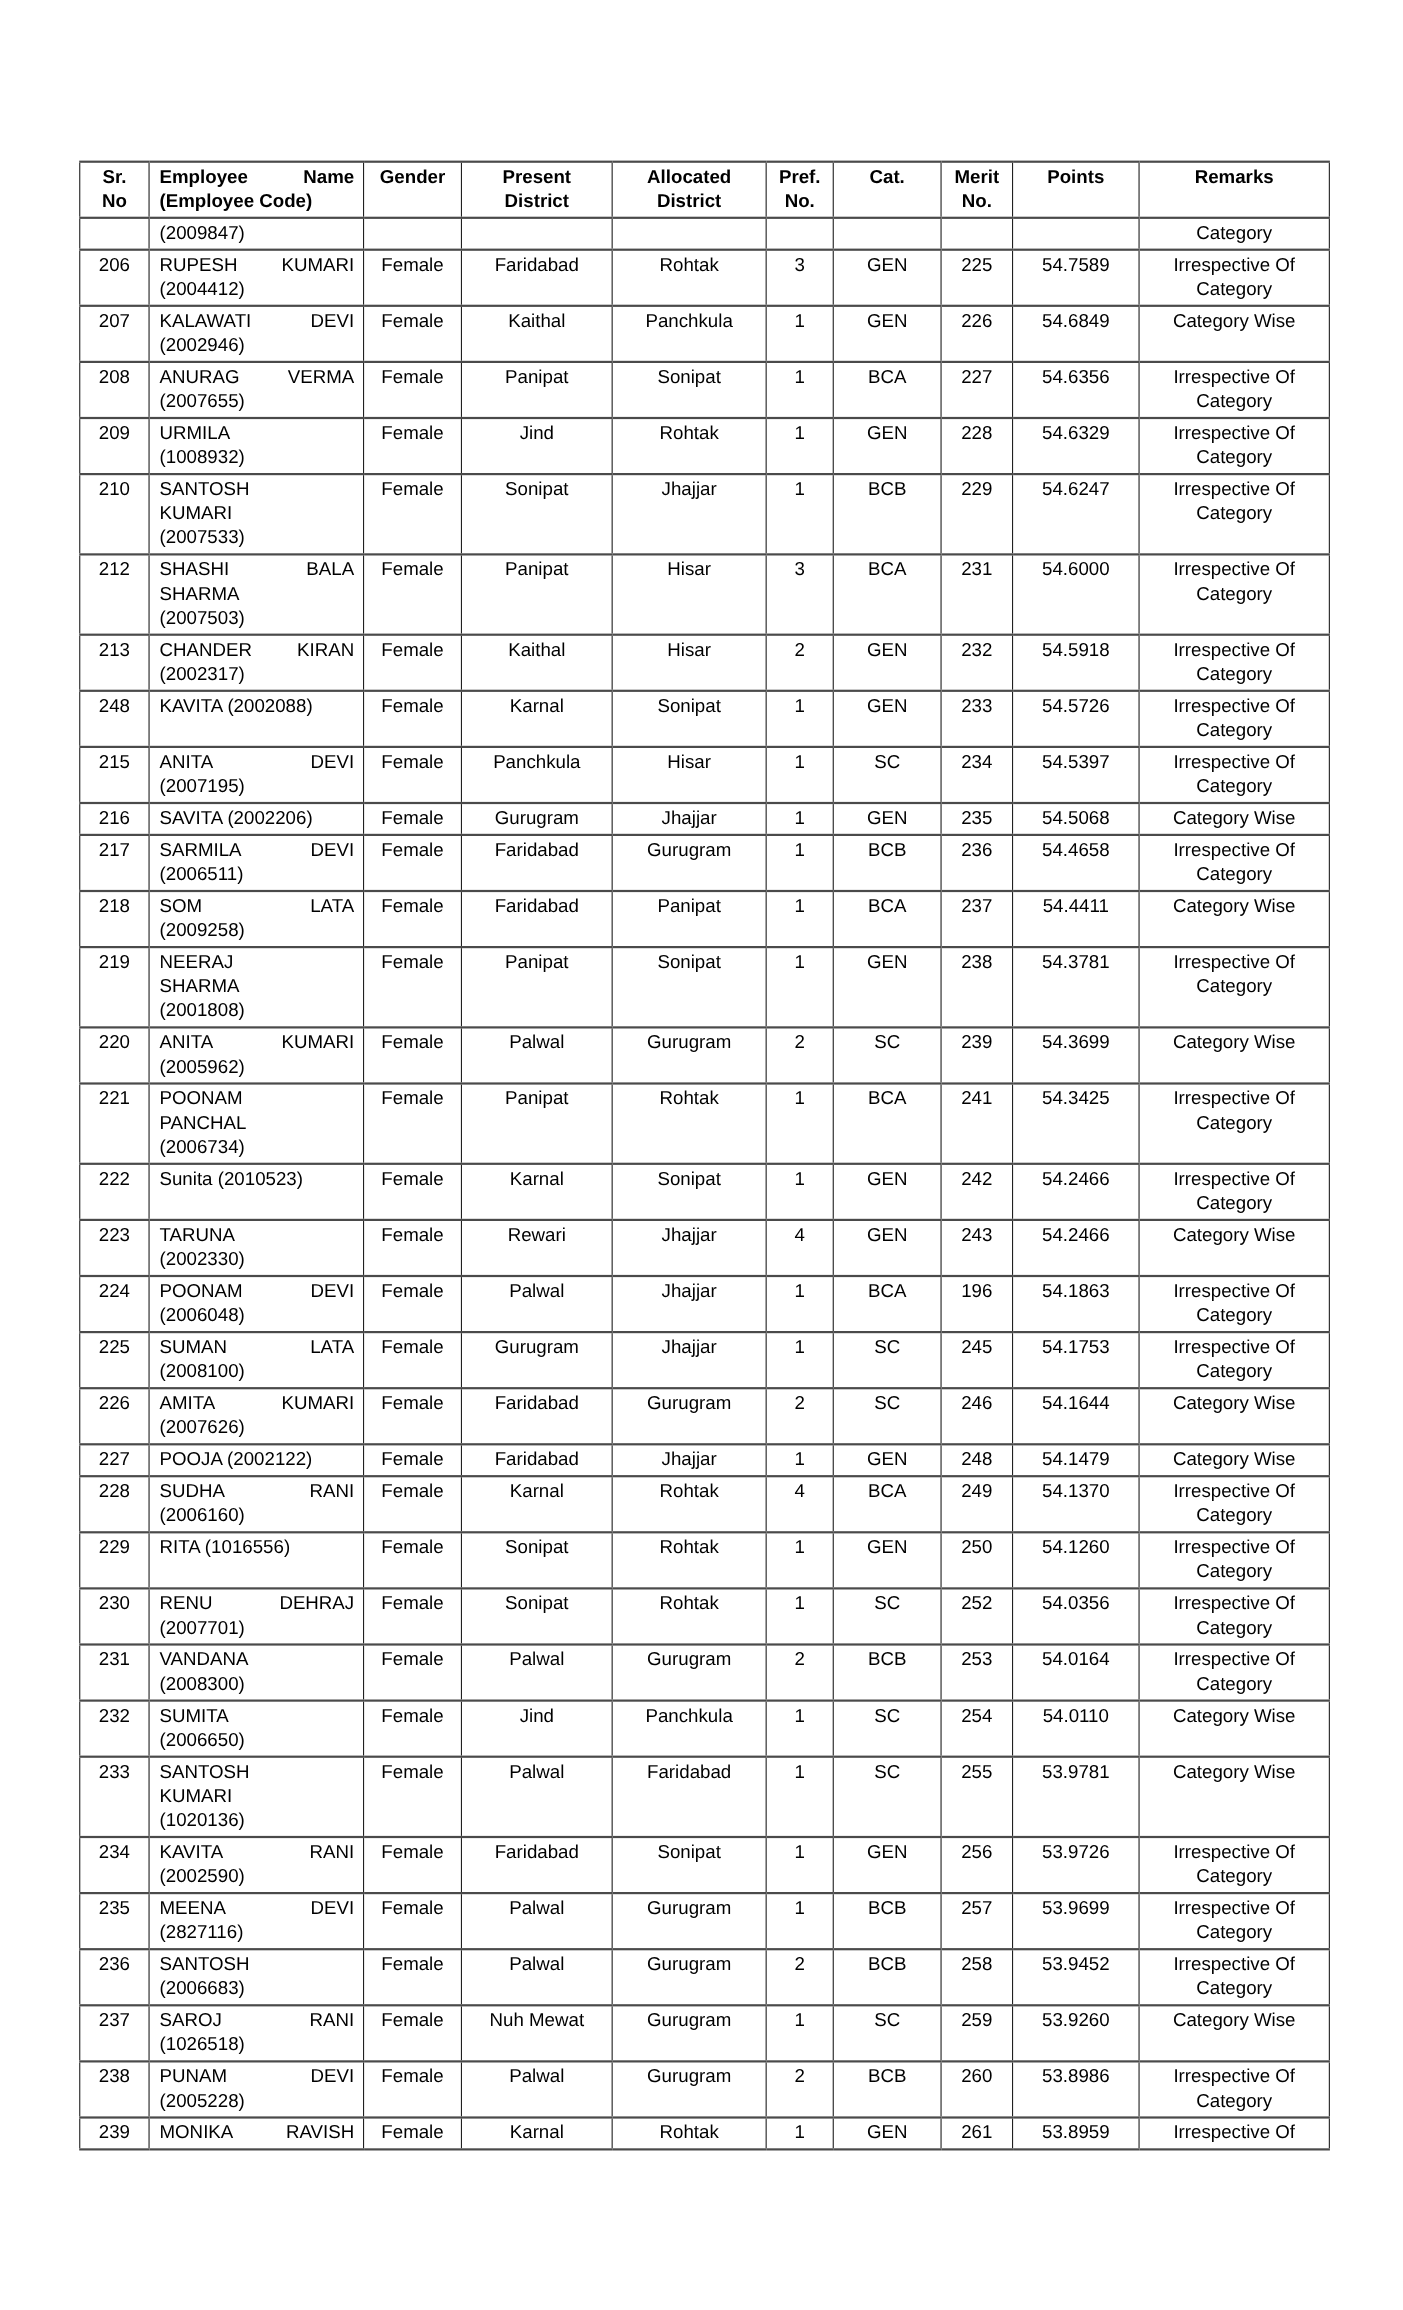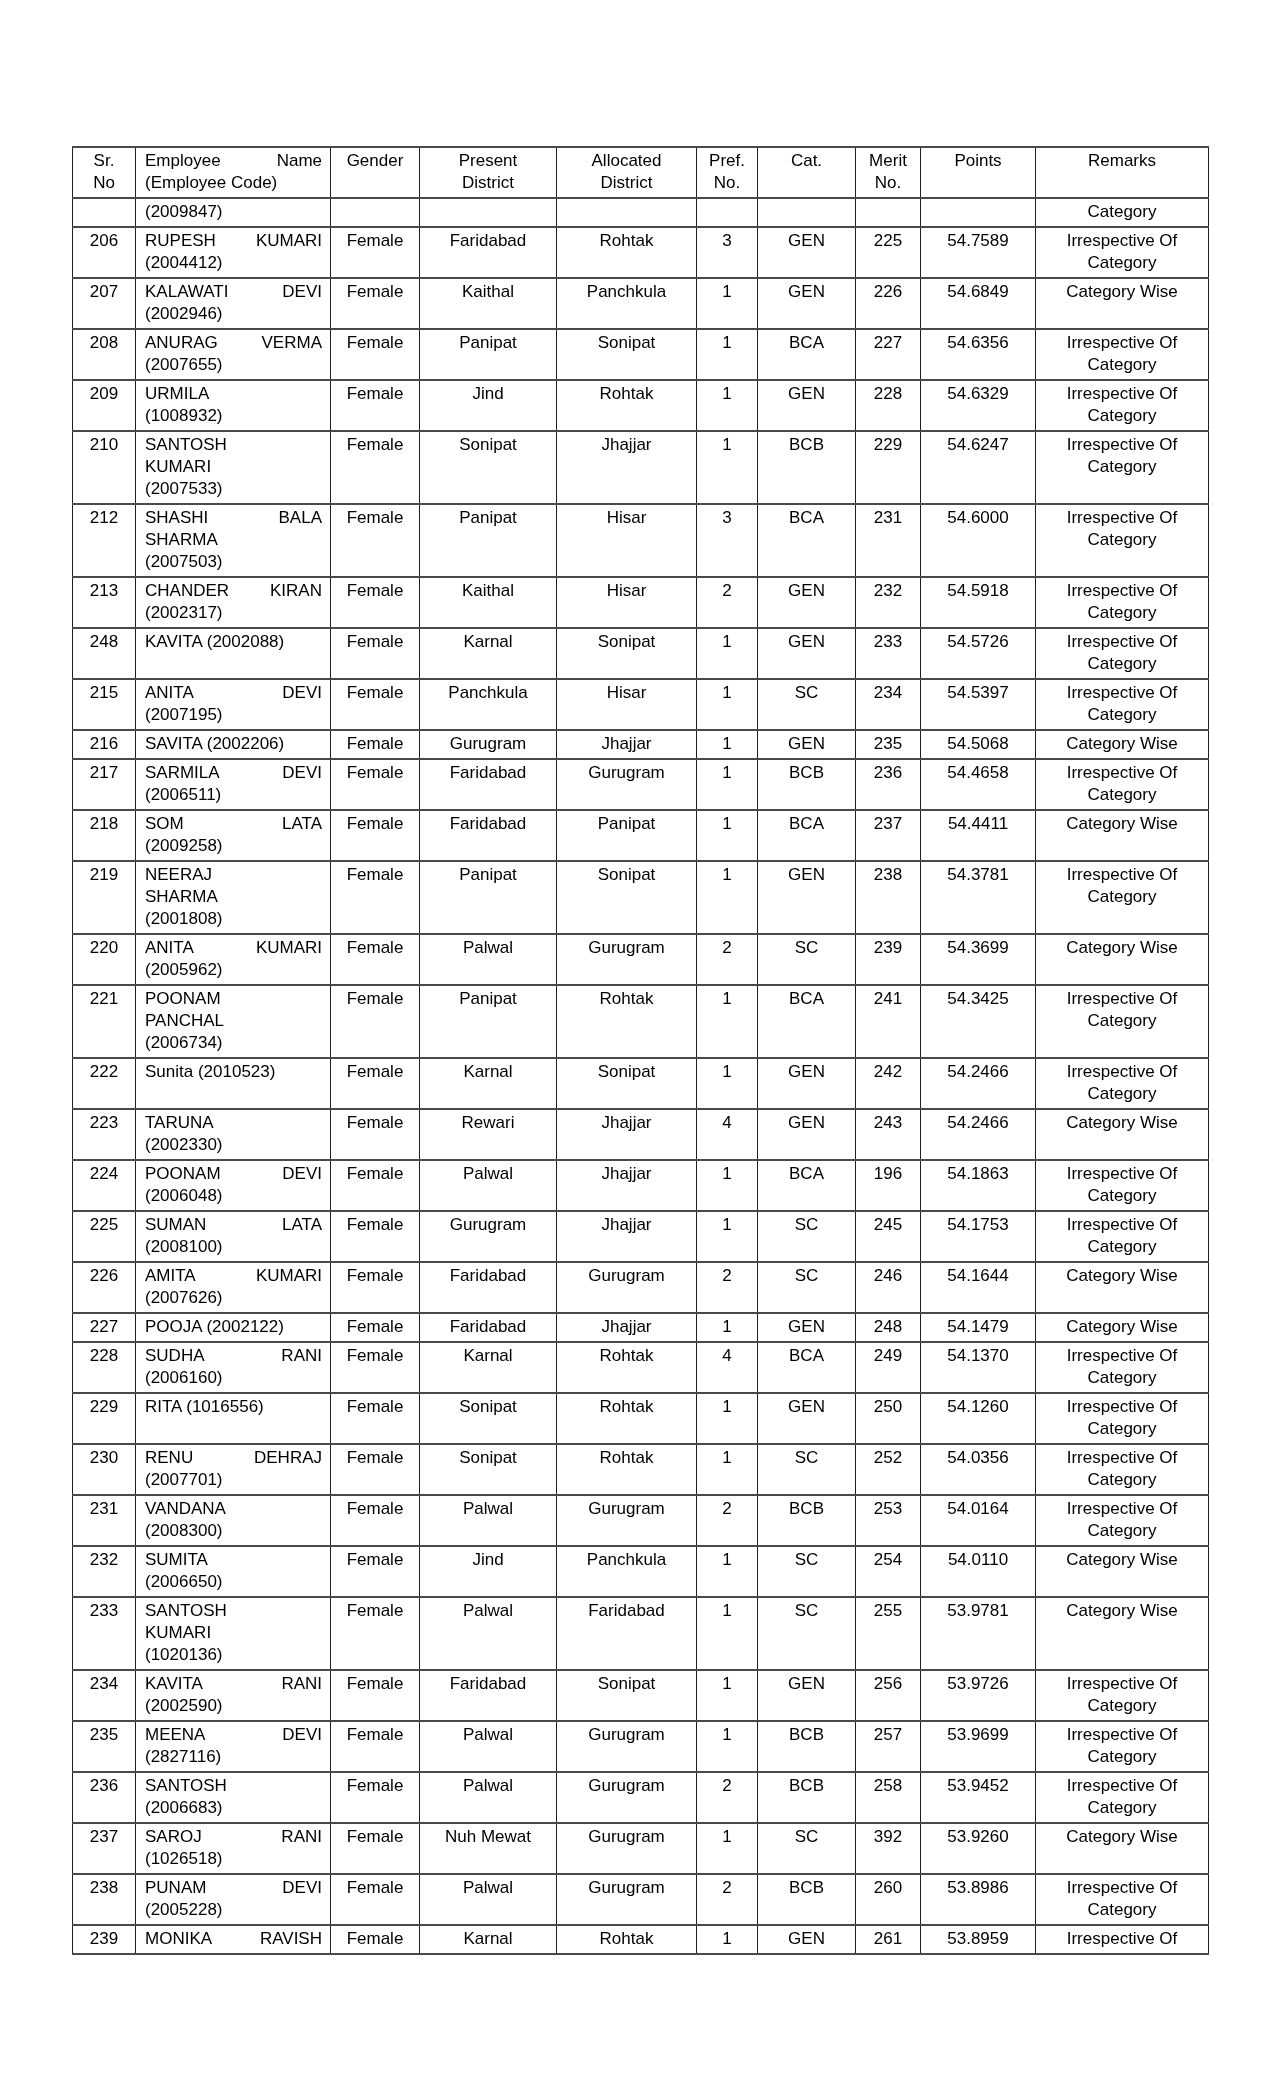--- a/index.html
+++ b/index.html
@@ -39,21 +39,21 @@
     border-top: 2px solid #4a4a4a;
     border-bottom: 2px solid #4a4a4a;
     border-left: 1px solid #202020;
     border-right: 1px solid #202020;
     padding: 2px 6px 3px 6px;
     vertical-align: top;
     text-align: center;
     font-weight: normal;
     overflow: hidden;
   }
-  th { font-weight: normal; }
+  th { font-weight: bold; }
   th.left, td.left {
     text-align: left;
     padding-left: 9px;
     padding-right: 8px;
   }
   .spread {
     text-align: justify;
     text-align-last: justify;
   }
 </style>
@@ -583,21 +583,21 @@
           <td>237</td>
           <td class="left">
             <div class="spread">SAROJ RANI</div>
             <div>(1026518)</div>
           </td>
           <td>Female</td>
           <td>Nuh Mewat</td>
           <td>Gurugram</td>
           <td>1</td>
           <td>SC</td>
-          <td>392</td>
+          <td>259</td>
           <td>53.9260</td>
           <td>Category Wise</td>
         </tr>
         <tr>
           <td>238</td>
           <td class="left">
             <div class="spread">PUNAM DEVI</div>
             <div>(2005228)</div>
           </td>
           <td>Female</td>

